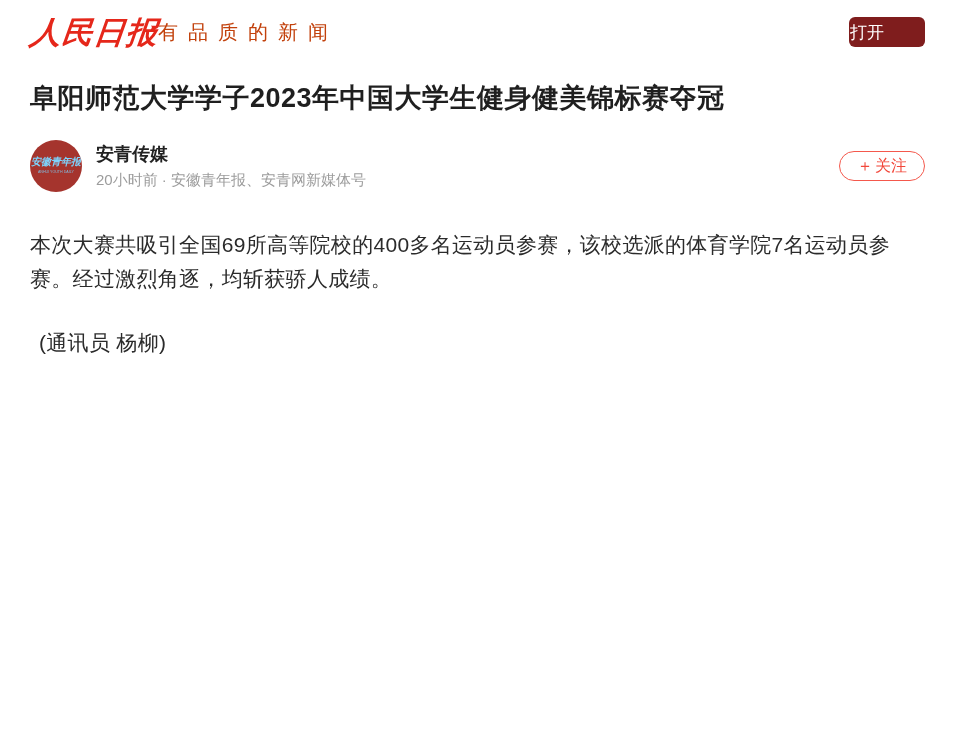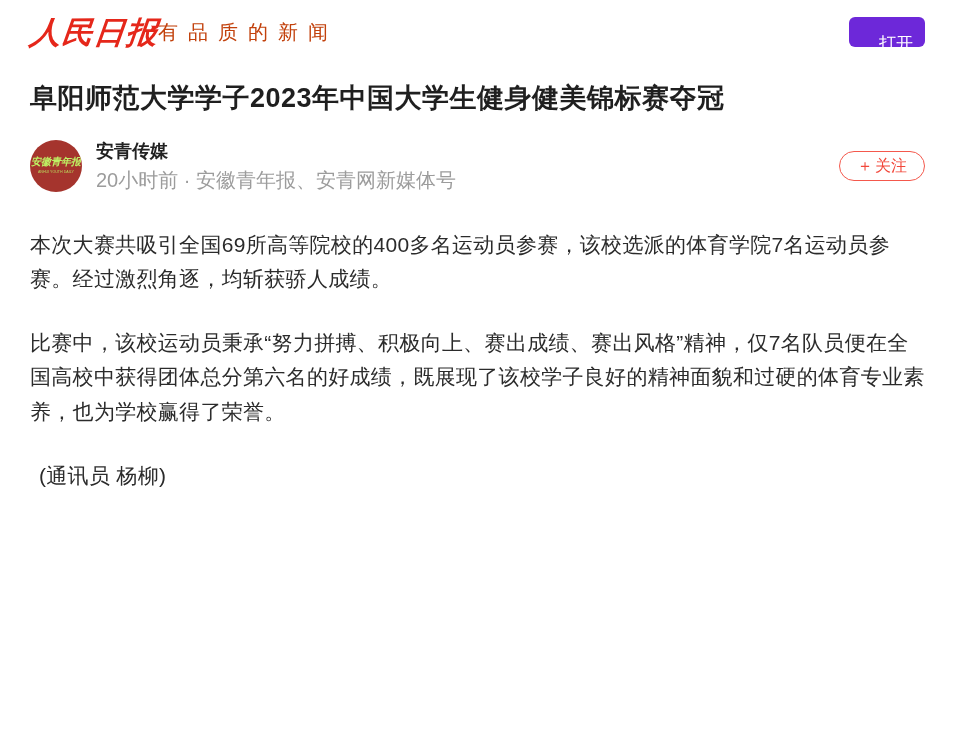--- a/index.html
+++ b/index.html
@@ -40,31 +40,31 @@
     transform: skewX(-6deg);
   }
   .brand-tagline {
     font-size: 20px;
     color: #c2410c;
     letter-spacing: 10px;
     font-weight: 400;
     white-space: nowrap;
   }
   .open-btn {
-    background: #6d28d9;
+    background: #7f1d1d;
     color: #ffffff;
     font-size: 17px;
     font-family: "Liberation Sans", sans-serif;
     border: none;
     border-radius: 6px;
     width: 76px;
     height: 30px;
     line-height: 30px;
-    text-align: right;
-    padding: 12px;
+    text-align: left;
+    padding: 1px;
     cursor: pointer;
   }
 
   
   .article-title {
     margin: 28px 0 0 0;
     font-size: 27px;
     font-weight: 700;
     color: #1f1f1f;
     line-height: 1.35;
@@ -75,21 +75,21 @@
   .author-row {
     display: flex;
     align-items: center;
     margin-top: 24px;
   }
   .avatar {
     width: 52px;
     height: 52px;
     border-radius: 50%;
     background: #a5342d;
-    color: #bef264;
+    color: #7dd3fc;
     display: flex;
     flex-direction: column;
     align-items: center;
     justify-content: center;
     flex-shrink: 0;
     cursor: pointer;
     overflow: hidden;
   }
   .avatar-cn {
     font-family: "Liberation Serif", serif;
@@ -113,21 +113,21 @@
   }
   .author-name {
     font-size: 18px;
     font-weight: 700;
     color: #222222;
     line-height: 1.2;
     cursor: pointer;
   }
   .author-meta {
     margin-top: 6px;
-    font-size: 20px;
+    font-size: 15px;
     color: #9c9c9c;
     line-height: 1.2;
   }
   .follow-btn {
     background: #ffffff;
     border: 1px solid #f4584c;
     color: #f2473a;
     font-size: 16px;
     font-family: "Liberation Sans", sans-serif;
     border-radius: 16px;
@@ -180,17 +180,16 @@
       <div class="author-meta">20小时前 · 安徽青年报、安青网新媒体号</div>
     </div>
     <button class="follow-btn">
       <span>＋</span>
         <span>关注</span>
     </button>
   </div>
 
   <div class="article-body">
     <p>本次大赛共吸引全国69所高等院校的400多名运动员参赛，该校选派的体育学院7名运动员参赛。经过激烈角逐，均斩获骄人成绩。</p>
-    <p>比赛中，该校运动员秉承“努力拼搏、积极向上、赛出成绩、赛出风格”精神，仅7名队员便在全国高校中获得团体总分第六名的好成绩，既展现了该校学子良好的精神面貌和过硬的体育专业素养，也为学校赢得了荣誉。</p>
     <p class="byline">(通讯员 杨柳)</p>
   </div>
 
 </div>
 
 </body></html>

